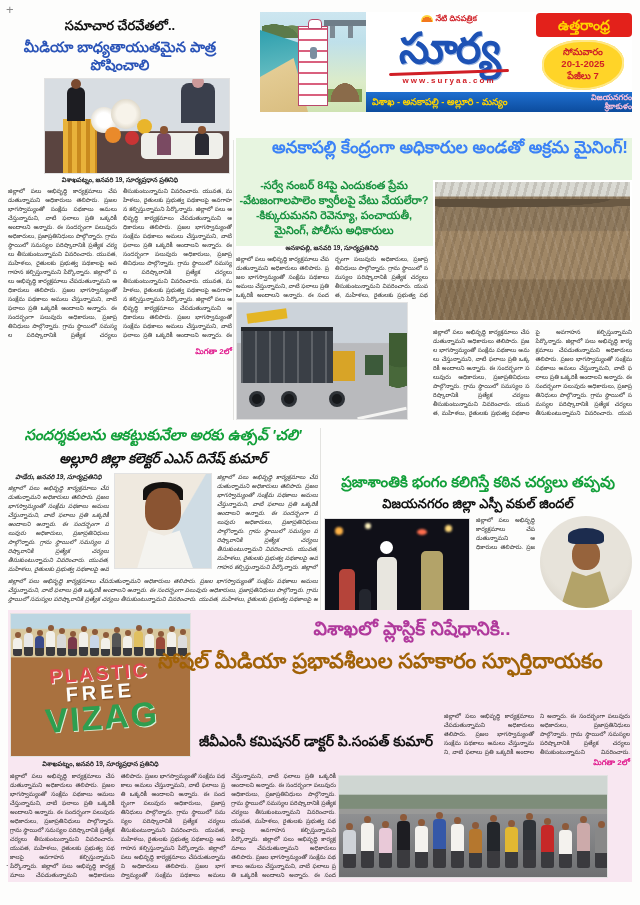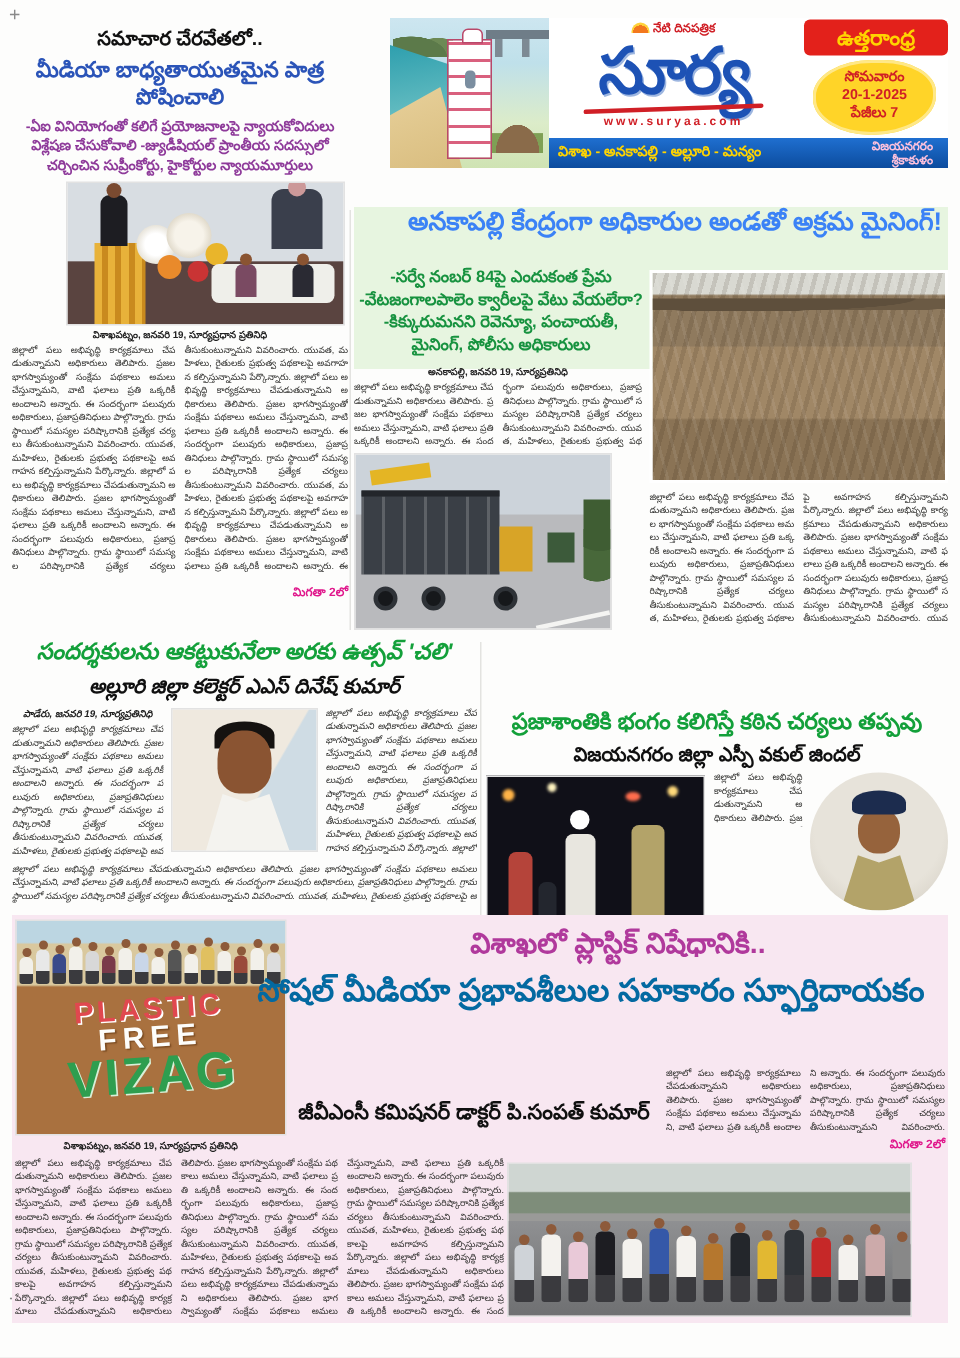--- a/index.html
+++ b/index.html
@@ -29,21 +29,21 @@
          text-shadow:1px 1px 0 #9db6e0;}
   .brand-underline{width:120px;height:3px;background:#d01f26;margin:0 auto;border-radius:2px;transform:rotate(-2deg);}
   .website{color:#d01f26;font-size:8px;font-weight:bold;letter-spacing:2px;margin-top:2px;}
   .mh-right{position:absolute;right:0;top:0;width:100px;height:80px;}
   .edition-box{position:absolute;right:0;top:1px;width:96px;height:24px;background:#e3211b;color:#ffd400;
       font-size:14px;font-weight:bold;text-align:center;line-height:24px;border-radius:4px;}
   .date-blob{position:absolute;right:8px;top:28px;width:82px;height:50px;background:#ffd428;border-radius:50% 45% 55% 50%;
       color:#d01f26;font-weight:bold;font-size:9.5px;text-align:center;padding-top:6px;line-height:12px;box-shadow:0 0 0 2px #ffe887 inset;}
   .mh-strip{position:absolute;left:106px;bottom:0;width:266px;height:20px;background:linear-gradient(180deg,#1f6fd0,#0c4c9e);}
   .strip-left{position:absolute;left:6px;top:0;height:20px;line-height:20px;color:#ffd400;font-size:9.5px;font-weight:bold;}
-  .strip-right{position:absolute;right:10px;top:1px;text-align:right;color:#ffc2dd;font-size:8px;font-weight:bold;line-height:9px;}
+  .strip-right{position:absolute;right:0;top:1px;text-align:right;color:#ffc2dd;font-size:8px;font-weight:bold;line-height:9px;}
   
   .kicker{font-weight:bold;color:#111;text-align:center;}
   .headline-blue{color:#2b54b8;font-weight:bold;text-align:center;}
   .deck{color:#8e3a9a;font-weight:bold;text-align:center;}
   .dateline{font-weight:bold;color:#222;font-size:6.5px;text-align:center;margin-bottom:2px;}
   .body-text{font-size:6px;line-height:1.5;text-align:justify;color:#30302e;overflow:hidden;word-break:break-all;}
   .cols2{column-count:2;column-gap:6px;}
   .cols3{column-count:3;column-gap:6px;}
   .continued{color:#e0188c;font-weight:bold;font-size:8px;text-align:right;}
   .photo{position:relative;overflow:hidden;background:#ccc;border:1px solid #e2e2e2;}
@@ -102,21 +102,21 @@
   .bottom{position:absolute;left:8px;top:610px;width:624px;height:272px;background:#f8e7f1;}
   .plastic-photo{position:absolute;left:2px;top:3px;width:181px;height:144px;background:linear-gradient(180deg,#bcd6e2 0 10%,#d9c89e 11% 30%,#a9713f 31% 100%);}
   .crowd-row{position:absolute;left:2px;top:12px;width:176px;height:30px;display:flex;gap:2px;align-items:flex-end;}
   .person{position:relative;width:9px;height:22px;border-radius:4px 4px 2px 2px;flex:0 0 auto;}
   .person:before{content:"";position:absolute;left:1.5px;top:-6px;width:6px;height:6px;border-radius:50%;background:#8d5a3a;}
   .sand-art{position:absolute;left:0;top:48px;width:181px;height:96px;transform:rotate(-4deg);text-align:center;font-weight:bold;}
   .word-plastic{color:#e0484f;font-size:20px;letter-spacing:2px;text-shadow:1px 1px 0 #fff;}
   .word-free{color:#fdfdfb;font-size:20px;letter-spacing:4px;margin-top:-4px;text-shadow:1px 1px 1px #7a4a20;}
   .word-vizag{color:#2e9e4f;font-size:34px;letter-spacing:2px;margin-top:-6px;text-shadow:1px 1px 0 #d8f0d8;}
   .kicker-magenta{position:absolute;left:186px;top:8px;width:436px;color:#b0399c;font-weight:bold;font-size:19px;text-align:center;}
-  .headline-brick{position:absolute;left:150px;top:38px;width:472px;color:#0369a1;font-weight:bold;font-size:21px;line-height:25px;text-align:center;}
+  .headline-brick{position:absolute;left:150px;top:38px;width:472px;color:#a16207;font-weight:bold;font-size:21px;line-height:25px;}
   .gvmc-subhead{position:absolute;left:186px;top:124px;width:244px;color:#101010;font-weight:bold;font-size:14px;text-align:center;line-height:15px;}
   .minicols{position:absolute;left:436px;top:102px;width:186px;height:56px;}
   .bottom-dateline{position:absolute;left:2px;top:150px;width:181px;}
   .bottom-body{position:absolute;left:2px;top:162px;width:326px;height:114px;}
   .walk-photo{position:absolute;left:330px;top:165px;width:270px;height:103px;background:linear-gradient(180deg,#cfd6d2 0 18%,#7e8d7a 19% 32%,#9a9a98 33% 100%);}
   .walk-road{position:absolute;left:0;bottom:0;width:100%;height:62%;background:linear-gradient(180deg,#8f9092,#6f7072);}
   .walk-crowd{position:absolute;left:4px;top:26px;width:262px;height:66px;display:flex;gap:5px;align-items:flex-end;}
   .walk-crowd .person{width:13px;height:44px;}
   .walk-crowd .person:before{left:3px;top:-7px;width:7px;height:7px;}
 </style>
@@ -161,21 +161,20 @@
       <div class="strip-right" data-name="regions-right">
         <div data-name="region-vizianagaram">విజయనగరం</div>
         <div data-name="region-srikakulam">శ్రీకాకుళం</div>
       </div>
     </div>
   </div>
 
   <div class="art-media" data-name="article-media-role">
     <div class="kicker" style="font-size:13px;" data-name="article-media-kicker">సమాచార చేరవేతలో..</div>
     <div class="headline-blue" style="font-size:14.5px;line-height:18px;margin-top:2px;" data-name="article-media-headline">మీడియా బాధ్యతాయుతమైన పాత్ర పోషించాలి</div>
-    <div class="deck" style="font-size:9.5px;line-height:13px;margin-top:4px;" data-name="article-media-deck">-ఏఐ వినియోగంతో కలిగే ప్రయోజనాలపై న్యాయకోవిదులు విశ్లేషణ చేసుకోవాలి -జ్యుడీషియల్ ప్రాంతీయ సదస్సులో చర్చించిన సుప్రీంకోర్టు, హైకోర్టుల న్యాయమూర్తులు</div>
     <div class="photo media-photo" data-name="judicial-summit-photo">
       <div class="screen-man" data-name="screen-person-art"></div>
       <div class="podium" data-name="podium-art"></div>
       <div class="speaker" data-name="speaker-silhouette"></div>
       <div class="flower" style="left:46px;top:28px;width:26px;height:26px;background:radial-gradient(circle,#fff 0 40%,#e8e4da 70%);" data-name="flower-art"></div>
       <div class="flower" style="left:66px;top:20px;width:30px;height:30px;background:radial-gradient(circle,#f7f3ea 0 45%,#ddd6c6 75%);" data-name="flower-art"></div>
       <div class="flower" style="left:60px;top:48px;width:16px;height:16px;background:#e98a2b;" data-name="flower-art"></div>
       <div class="flower" style="left:80px;top:52px;width:14px;height:14px;background:#c93434;" data-name="flower-art"></div>
       <div class="flower" style="left:92px;top:40px;width:15px;height:15px;background:#e9b52b;" data-name="flower-art"></div>
       <div class="sofa" data-name="sofa-art"></div>

